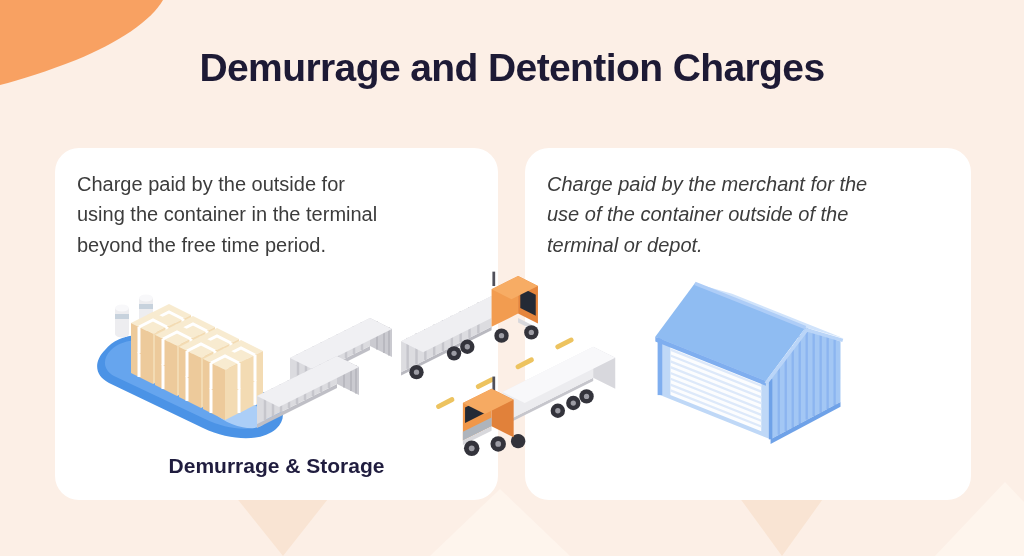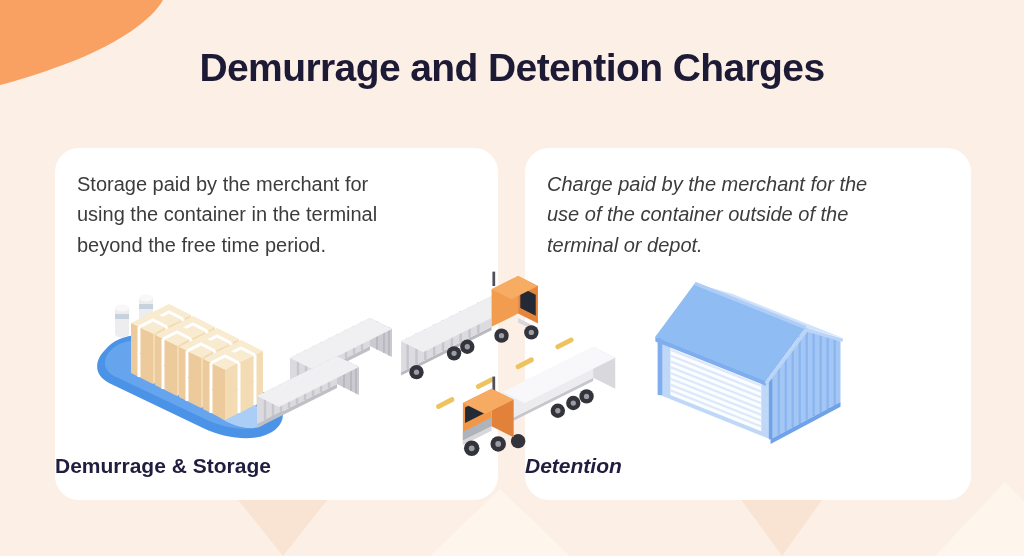--- a/index.html
+++ b/index.html
@@ -29,21 +29,21 @@
   .card-right { left:525px; width:446px;font-style:italic; }
 
   .card-desc {
     margin:21px 0 0 22px;
     font-size:20px; line-height:1.52;
     color:#3C3C3C;
     white-space:pre-line;
   }
   .card-label {
     position:absolute; bottom:22px; left:0; width:100%;
-    text-align:left;
+    text-align:center;
     font-size:21px; font-weight:bold; color:#201D3F;margin-top:12px;
   }
 
   .illus { position:absolute; z-index:2; }
   .illus-port      { left:85px;  top:278px; width:310px; height:170px; }
   .illus-trucks    { left:390px; top:266px; width:265px; height:199px; }
   .illus-warehouse { left:590px; top:253px; width:268px; height:198px; }
 </style>
 </head>
 <body>
@@ -57,31 +57,30 @@
     <path d="M935,92 L1005,18 L1075,92 Z" fill="#FEF5ED"></path>
   </svg>
 
   <svg class="corner-shape" viewBox="0 0 172 96" aria-hidden="true">
     <path d="M0,0 L163,0 C152,20 118,43 76,60 C48,71 20,80 0,85 Z" fill="#F8A162"></path>
   </svg>
 
   <h1 class="page-title">Demurrage and Detention Charges</h1>
 
   <section class="card card-left">
-    <p class="card-desc">Storage paid by the merchant for
+    <p class="card-desc">Charge paid by the outside for
 using the container in the terminal
 beyond the free time period.</p>
     <div class="card-label">Demurrage &amp; Storage</div>
   </section>
 
   <section class="card card-right">
     <p class="card-desc">Charge paid by the merchant for the
 use of the container outside of the
 terminal or depot.</p>
-    <div class="card-label">Detention</div>
   </section>
 
   <svg class="illus illus-port" viewBox="0 0 310 170" aria-hidden="true">
     <defs>
       <g id="crate">
         <path d="M0,11 L22,0 L44,11 L22,22 Z" fill="#F8EBD0"></path>
         <path d="M0,11 L22,22 L22,48 L0,37 Z" fill="#EDCA9B"></path>
         <path d="M22,22 L44,11 L44,37 L22,48 Z" fill="#F3DBB3"></path>
         <path d="M8,15 L8,41" stroke="#FFFFFF" stroke-width="3"></path>
         <path d="M36,15 L36,41" stroke="#FFFFFF" stroke-width="3"></path>

